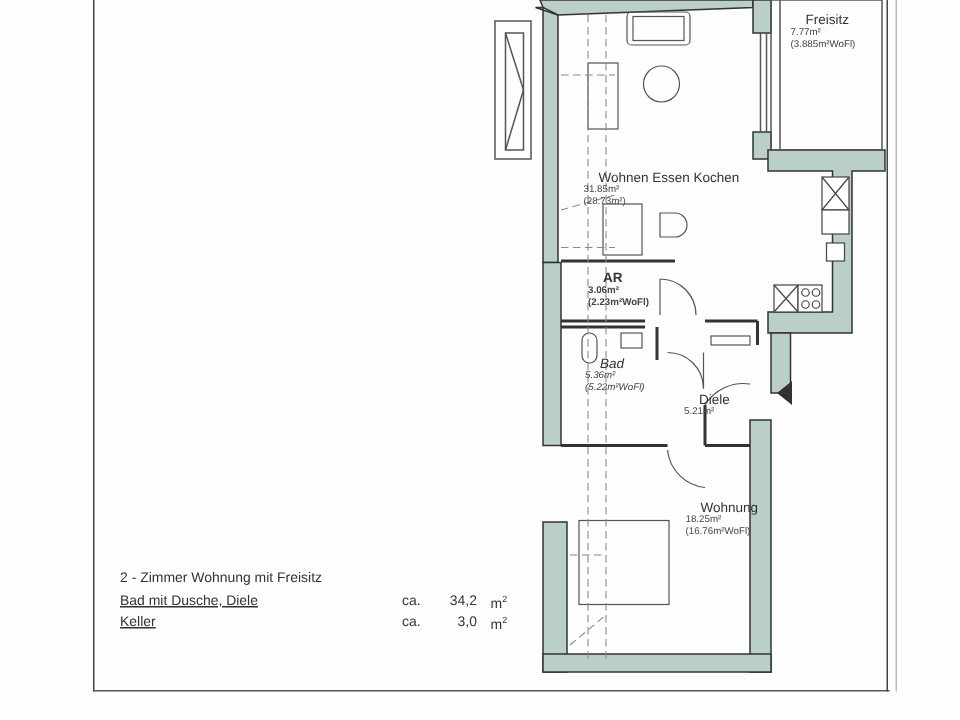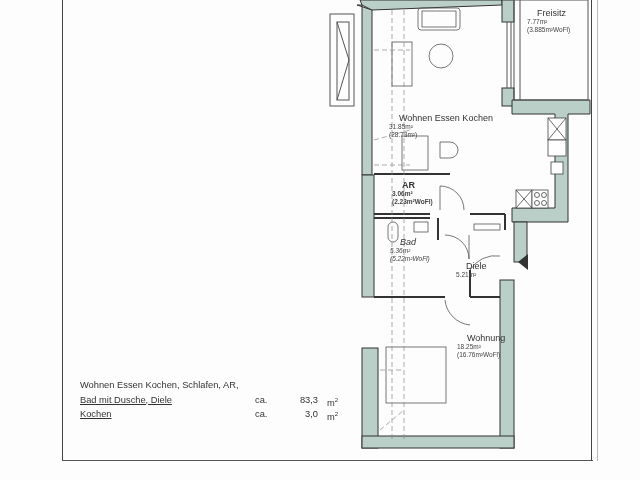--- a/index.html
+++ b/index.html
@@ -9,21 +9,21 @@
   .frame-bottom { position: absolute; left: 62px; top: 460px; width: 531px; height: 1px; background: #555; }
   .frame-right { position: absolute; left: 591px; top: 0; width: 1px; height: 461px; background: #444; }
   .frame-right2 { position: absolute; left: 597px; top: 0; width: 1px; height: 461px; background: #bbb; }
   svg.plan { position: absolute; left: 0; top: 0; }
   .lbl { position: absolute; white-space: nowrap; }
   .room-name { font-size: 9px; color: #333; padding-left: 10px; }
   .room-area { font-size: 6.5px; color: #444; line-height: 8px; }
   .info { position: absolute; left: 80px; top: 378px; font-size: 9.3px; color: #333; }
   .info div { height: 14.5px; line-height: 14.5px; }
   .info .row { position: relative; width: 260px; text-decoration: underline; }
-  .info .ca { position: absolute; left: 175px; }
+  .info .ca { position: absolute; left: 188px; }
   .info .val { position: absolute; left: 210px; width: 28px; text-align: right; }
   .info .unit { position: absolute; left: 247px; }
   sup { font-size: 6px; }
 </style>
 </head>
 <body>
 
 <div class="frame-left"></div>
 <div class="frame-bottom"></div>
 <div class="frame-right"></div>
@@ -154,26 +154,26 @@
   <div class="room-name">Diele</div>
   <div class="room-area">5.21m²</div>
 </div>
 <div class="lbl" style="left:457px;top:333px;">
   <div class="room-name">Wohnung</div>
   <div class="room-area">18.25m²</div>
   <div class="room-area">(16.76m²WoFl)</div>
 </div>
 
 <div class="info">
-  <div>Wohnen Essen Kochen, Schlafen, AR,</div>
+  <div>2 - Zimmer Wohnung mit Freisitz</div>
   <div class="row">
     <span>Bad mit Dusche, Diele</span>
     <span class="ca">ca.</span>
-    <span class="val">83,3</span>
+    <span class="val">34,2</span>
     <span class="unit"><span>m</span><sup>2</sup></span>
   </div>
   <div class="row">
-    <span>Kochen</span>
+    <span>Keller</span>
     <span class="ca">ca.</span>
     <span class="val">3,0</span>
     <span class="unit"><span>m</span><sup>2</sup></span>
   </div>
 </div>
 
 </body></html>

